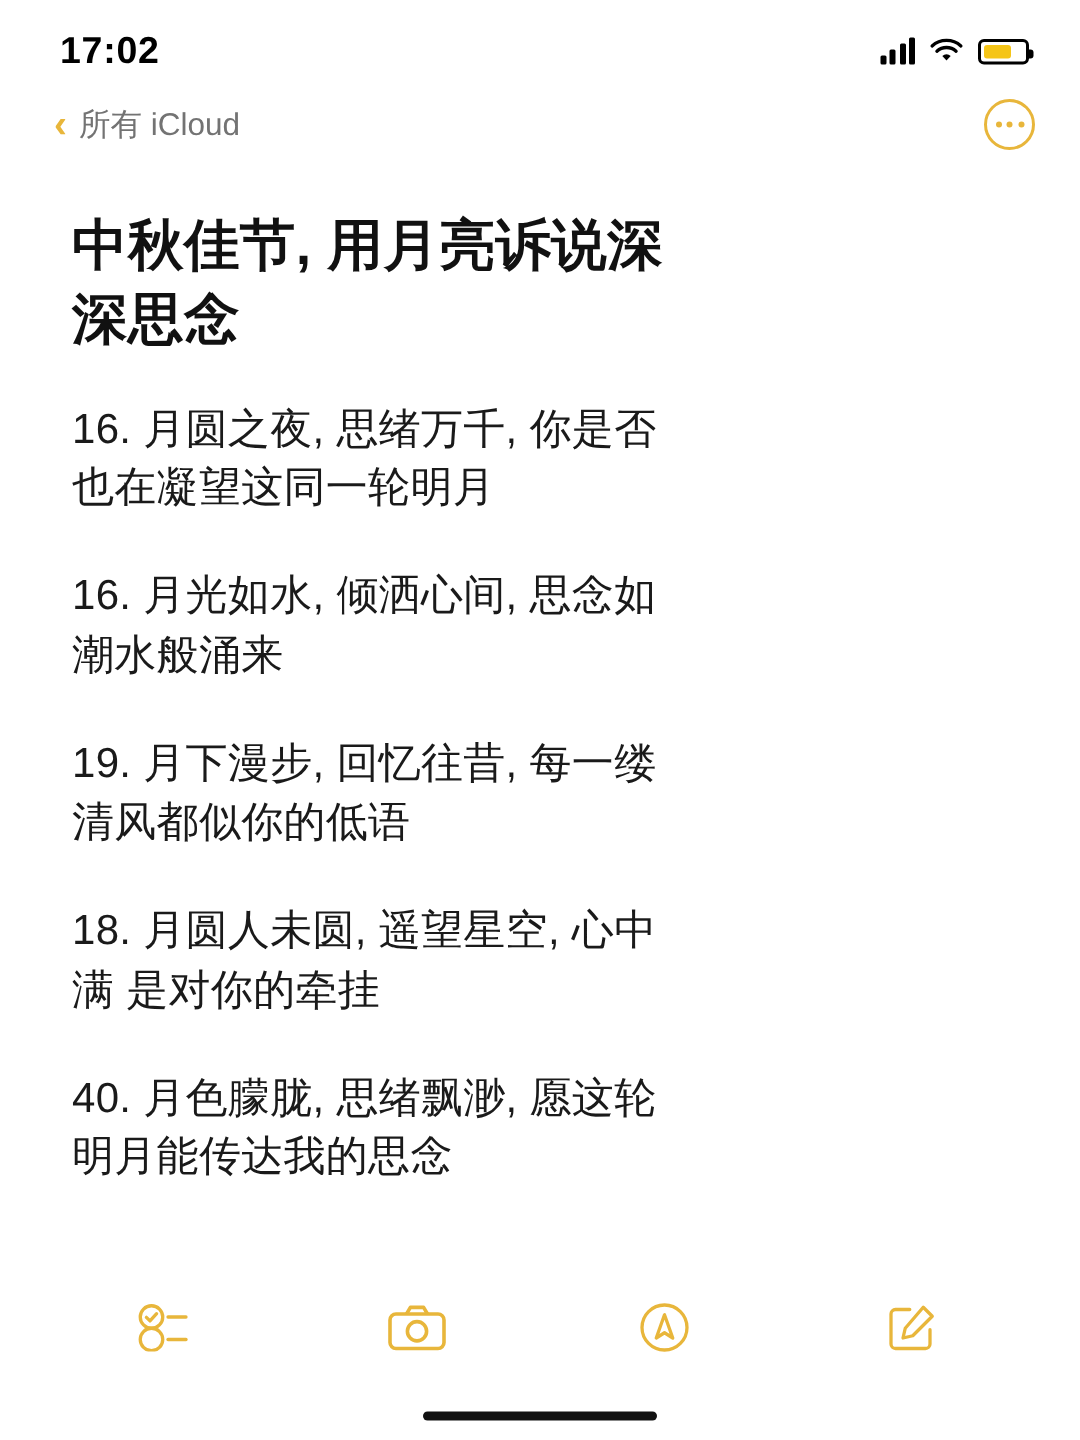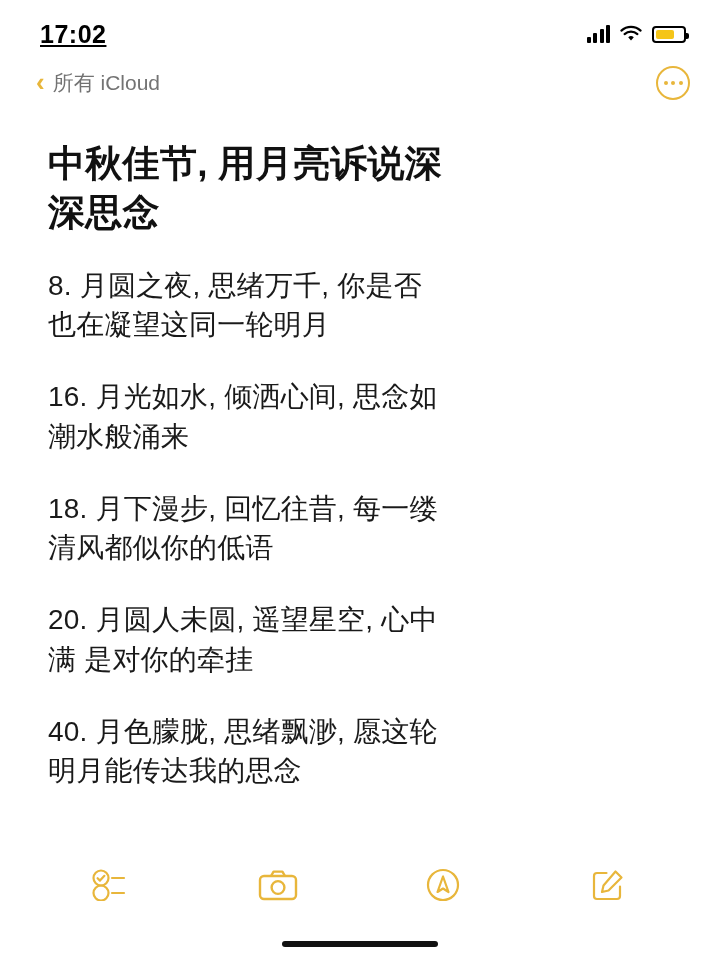--- a/index.html
+++ b/index.html
@@ -20,21 +20,20 @@
   }
 
   
   .status-bar {
     height: 56px;
     flex: 0 0 56px;
     display: flex;
     align-items: center;
     justify-content: space-between;
     padding: 12px 34px 0 40px;
-    text-decoration: underline;
   }
   .status-time {
     font-size: 25px;
     font-weight: bold;
     color: #000;
     letter-spacing: 0.5px;
   }
   .status-right {
     display: flex;
     align-items: center;
@@ -234,24 +233,24 @@
       <span></span>
         <span></span>
         <span></span>
     </div>
   </div>
 
   <div class="ghost-row"></div>
 
   <div class="note-body">
     <div class="note-title">中秋佳节, 用月亮诉说深深思念</div>
-    <div class="note-line">8. 月圆之夜, 思绪万千, 你是否也在凝望这同一轮明月</div>
+    <div class="note-line">16. 月圆之夜, 思绪万千, 你是否也在凝望这同一轮明月</div>
     <div class="note-line">16. 月光如水, 倾洒心间, 思念如潮水般涌来</div>
-    <div class="note-line"> 18. 月下漫步, 回忆往昔, 每一缕清风都似你的低语</div>
-    <div class="note-line">20. 月圆人未圆, 遥望星空, 心中满 是对你的牵挂</div>
+    <div class="note-line"> 19. 月下漫步, 回忆往昔, 每一缕清风都似你的低语</div>
+    <div class="note-line">18. 月圆人未圆, 遥望星空, 心中满 是对你的牵挂</div>
     <div class="note-line">40. 月色朦胧, 思绪飘渺, 愿这轮明月能传达我的思念</div>
   </div>
 
   <div class="toolbar">
     <div class="tool">
       <svg width="44" height="32" viewBox="0 0 44 32">
         <circle cx="10" cy="9" r="7.5" fill="none" stroke="#e8b63b" stroke-width="2.2"></circle>
         <path d="M6.6 9.2 l2.4 2.4 l4.4 -4.8" fill="none" stroke="#e8b63b" stroke-width="2.2" stroke-linecap="round" stroke-linejoin="round"></path>
         <line x1="21" y1="9" x2="33" y2="9" stroke="#e8b63b" stroke-width="2.2" stroke-linecap="round"></line>
         <circle cx="10" cy="24" r="7.5" fill="none" stroke="#e8b63b" stroke-width="2.2"></circle>

